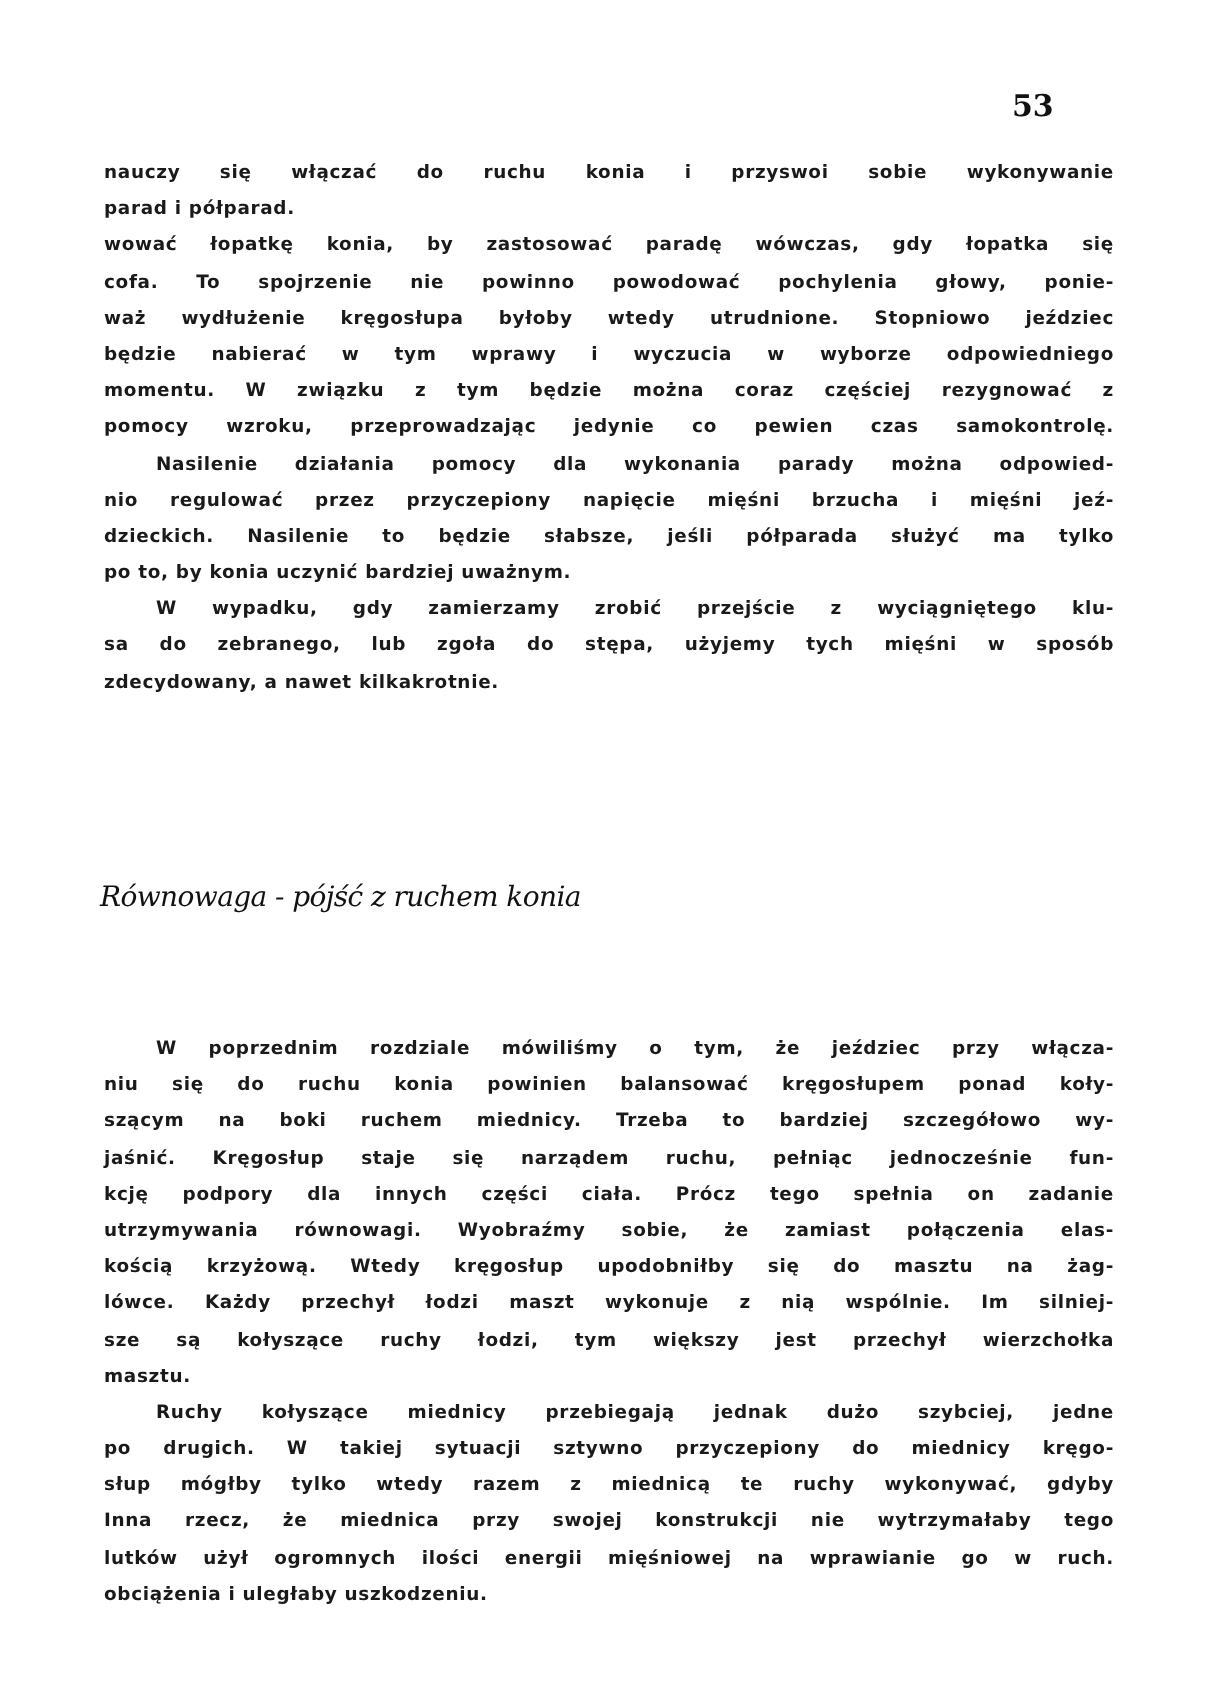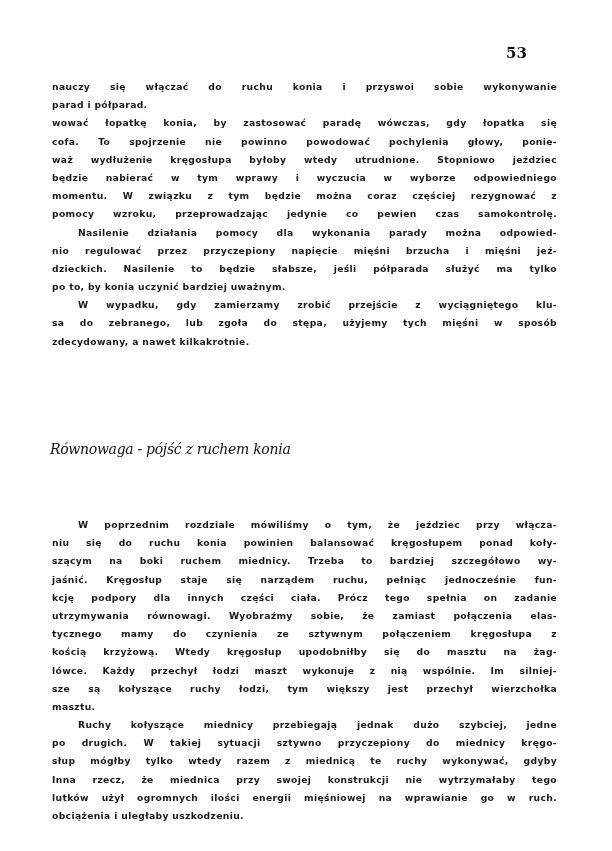--- a/index.html
+++ b/index.html
@@ -59,21 +59,20 @@
   <div class="heading">Równowaga - pójść z ruchem konia</div>
 
   <div class="block" id="section2" style="top:481px;margin-top:35px;">
       <div>
         <div class="line indent">W poprzednim rozdziale mówiliśmy o tym, że jeździec przy włącza-</div>
         <div class="line">niu się do ruchu konia powinien balansować kręgosłupem ponad koły-</div>
         <div class="line">szącym na boki ruchem miednicy. Trzeba to bardziej szczegółowo wy-</div>
         <div class="line">jaśnić. Kręgosłup staje się narządem ruchu, pełniąc jednocześnie fun-</div>
         <div class="line">kcję podpory dla innych części ciała. Prócz tego spełnia on zadanie</div>
         <div class="line">utrzymywania równowagi. Wyobraźmy sobie, że zamiast połączenia elas-</div>
-        <div class="line">tycznego mamy do czynienia ze sztywnym połączeniem kręgosłupa z</div>
         <div class="line">kością krzyżową. Wtedy kręgosłup upodobniłby się do masztu na żag-</div>
         <div class="line">lówce. Każdy przechył łodzi maszt wykonuje z nią wspólnie. Im silniej-</div>
         <div class="line">sze są kołyszące ruchy łodzi, tym większy jest przechył wierzchołka</div>
         <div class="line last">masztu.</div>
       </div>
       <div>
         <div class="line indent">Ruchy kołyszące miednicy przebiegają jednak dużo szybciej, jedne</div>
         <div class="line">po drugich. W takiej sytuacji sztywno przyczepiony do miednicy kręgo-</div>
         <div class="line">słup mógłby tylko wtedy razem z miednicą te ruchy wykonywać, gdyby</div>
         <div class="line">Inna rzecz, że miednica przy swojej konstrukcji nie wytrzymałaby tego</div>

